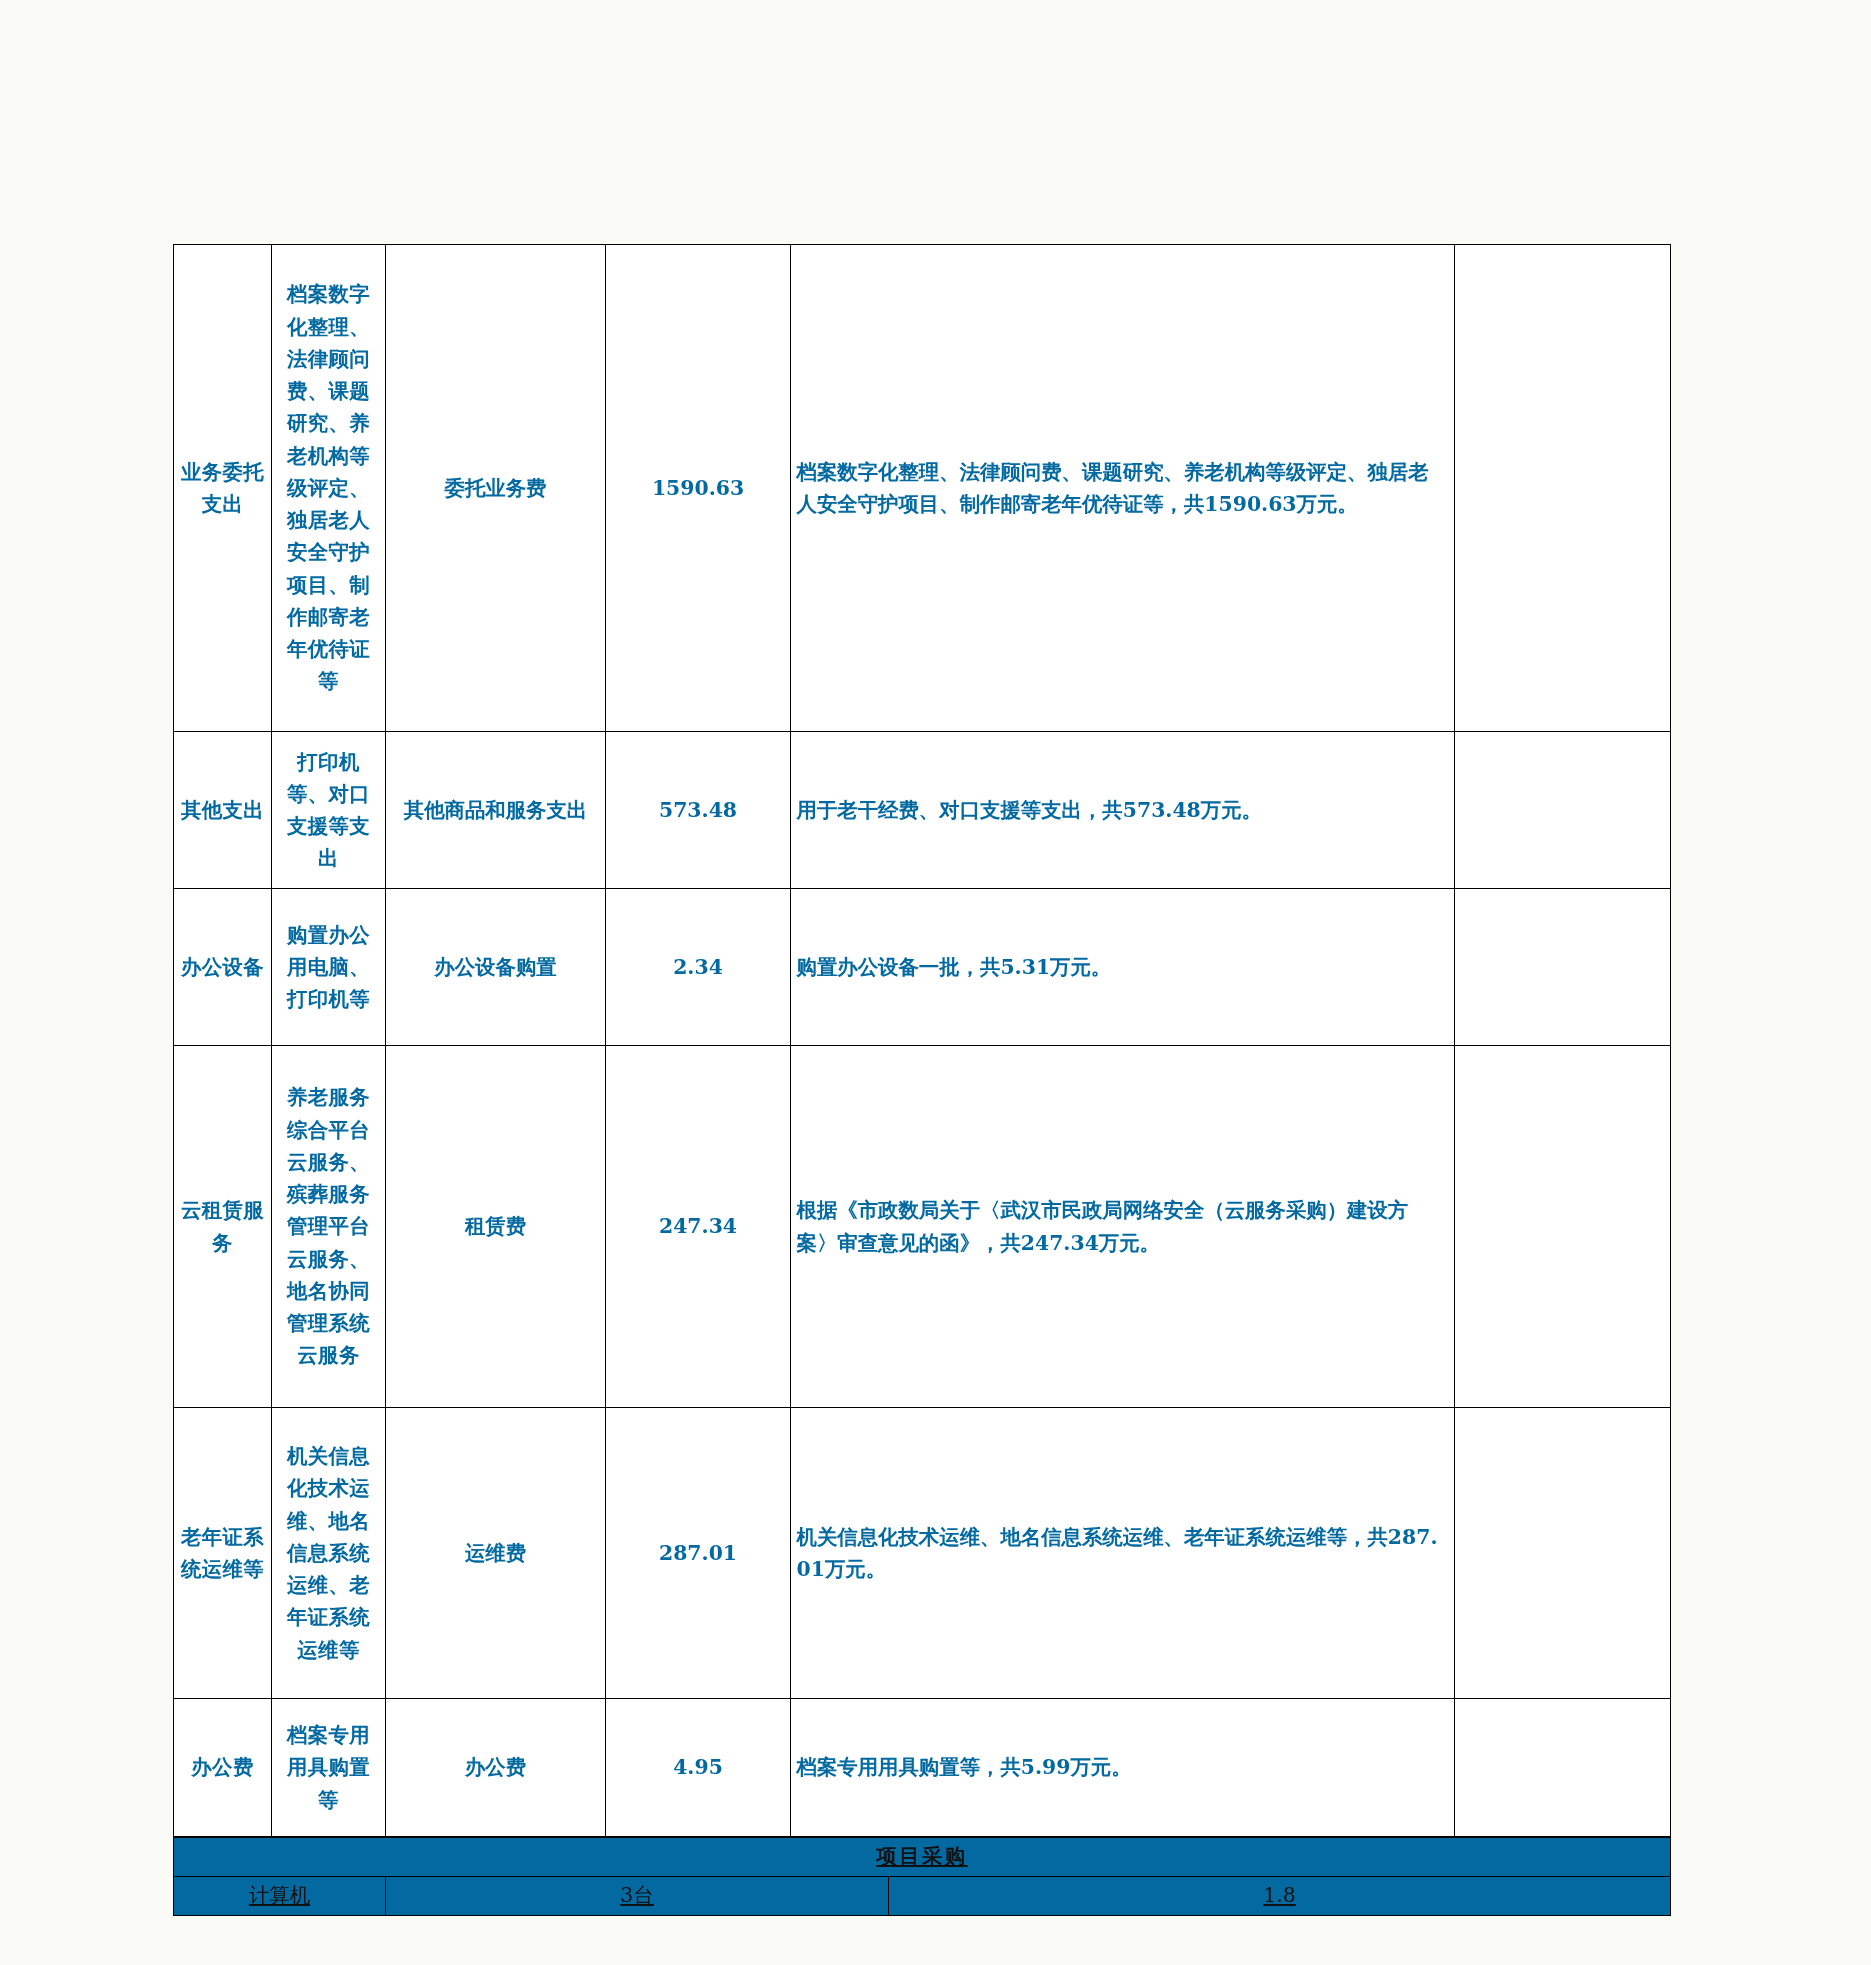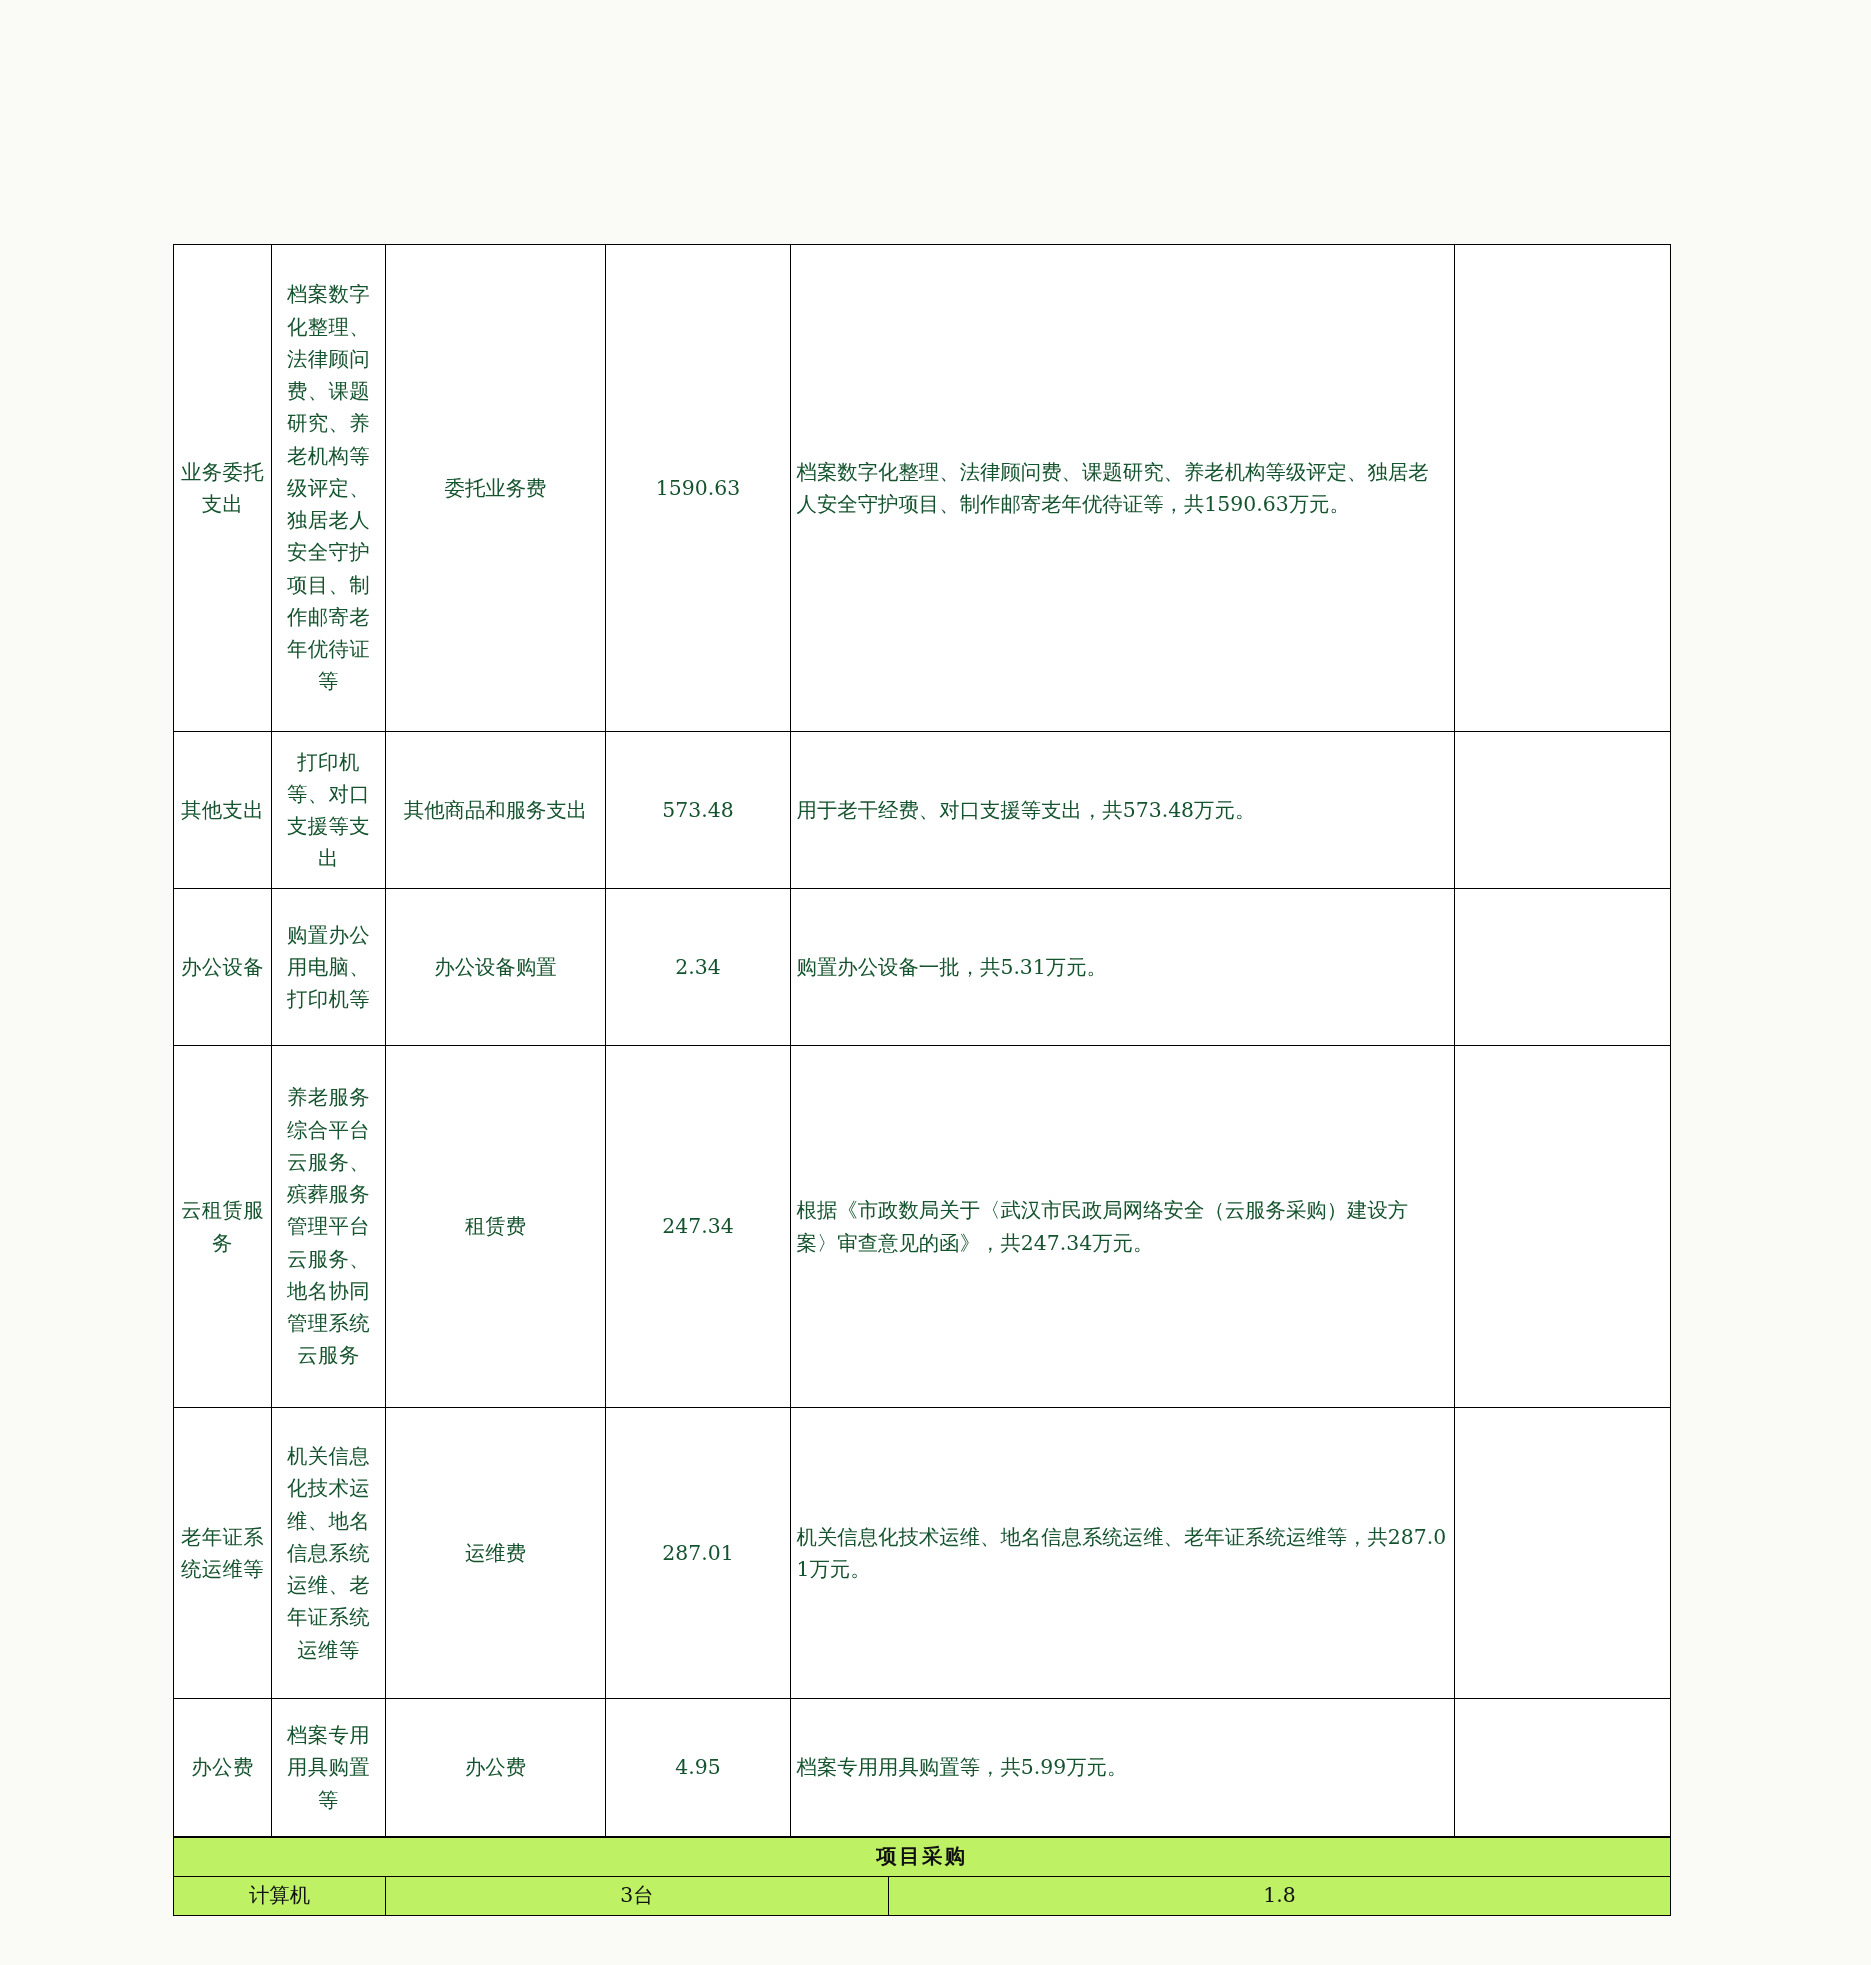--- a/index.html
+++ b/index.html
@@ -34,22 +34,22 @@
     table-layout: fixed;
     width: 1497px;
     background: #ffffff;
   }
   table.budget td, table.budget th {
     border: 1.2px solid #000000;
     padding: 3.9px 5.5px;
     vertical-align: middle;
     font-size: 20.4px;
     line-height: 1.58;
-    color: #14532d;
-    font-weight: normal;
+    color: #0369a1;
+    font-weight: bold;
     background: #ffffff;
     word-break: break-all;
   }
 
   
   col.c-cat  { width: 98px; }
   col.c-desc { width: 114px; }
   col.c-eco  { width: 220px; }
   col.c-amt  { width: 185px; }
   col.c-note { width: 664px; }
@@ -95,22 +95,23 @@
     width: 1497px;
     background: #ffffff;
   }
   table.proc td {
     border: 1.2px solid #000000;
     font-size: 20.4px;
     line-height: 1.55;
     color: #111111;
     text-align: center;
     padding: 3.1px 3.9px;
-    background: #bef264;
+    background: #0369a1;
     vertical-align: middle;
+    text-decoration: underline;
   }
   .proc-head td { }
 </style>
 </head>
 <body>
 
 <div class="page">
   <div class="sheet">
 
     <table class="budget">

